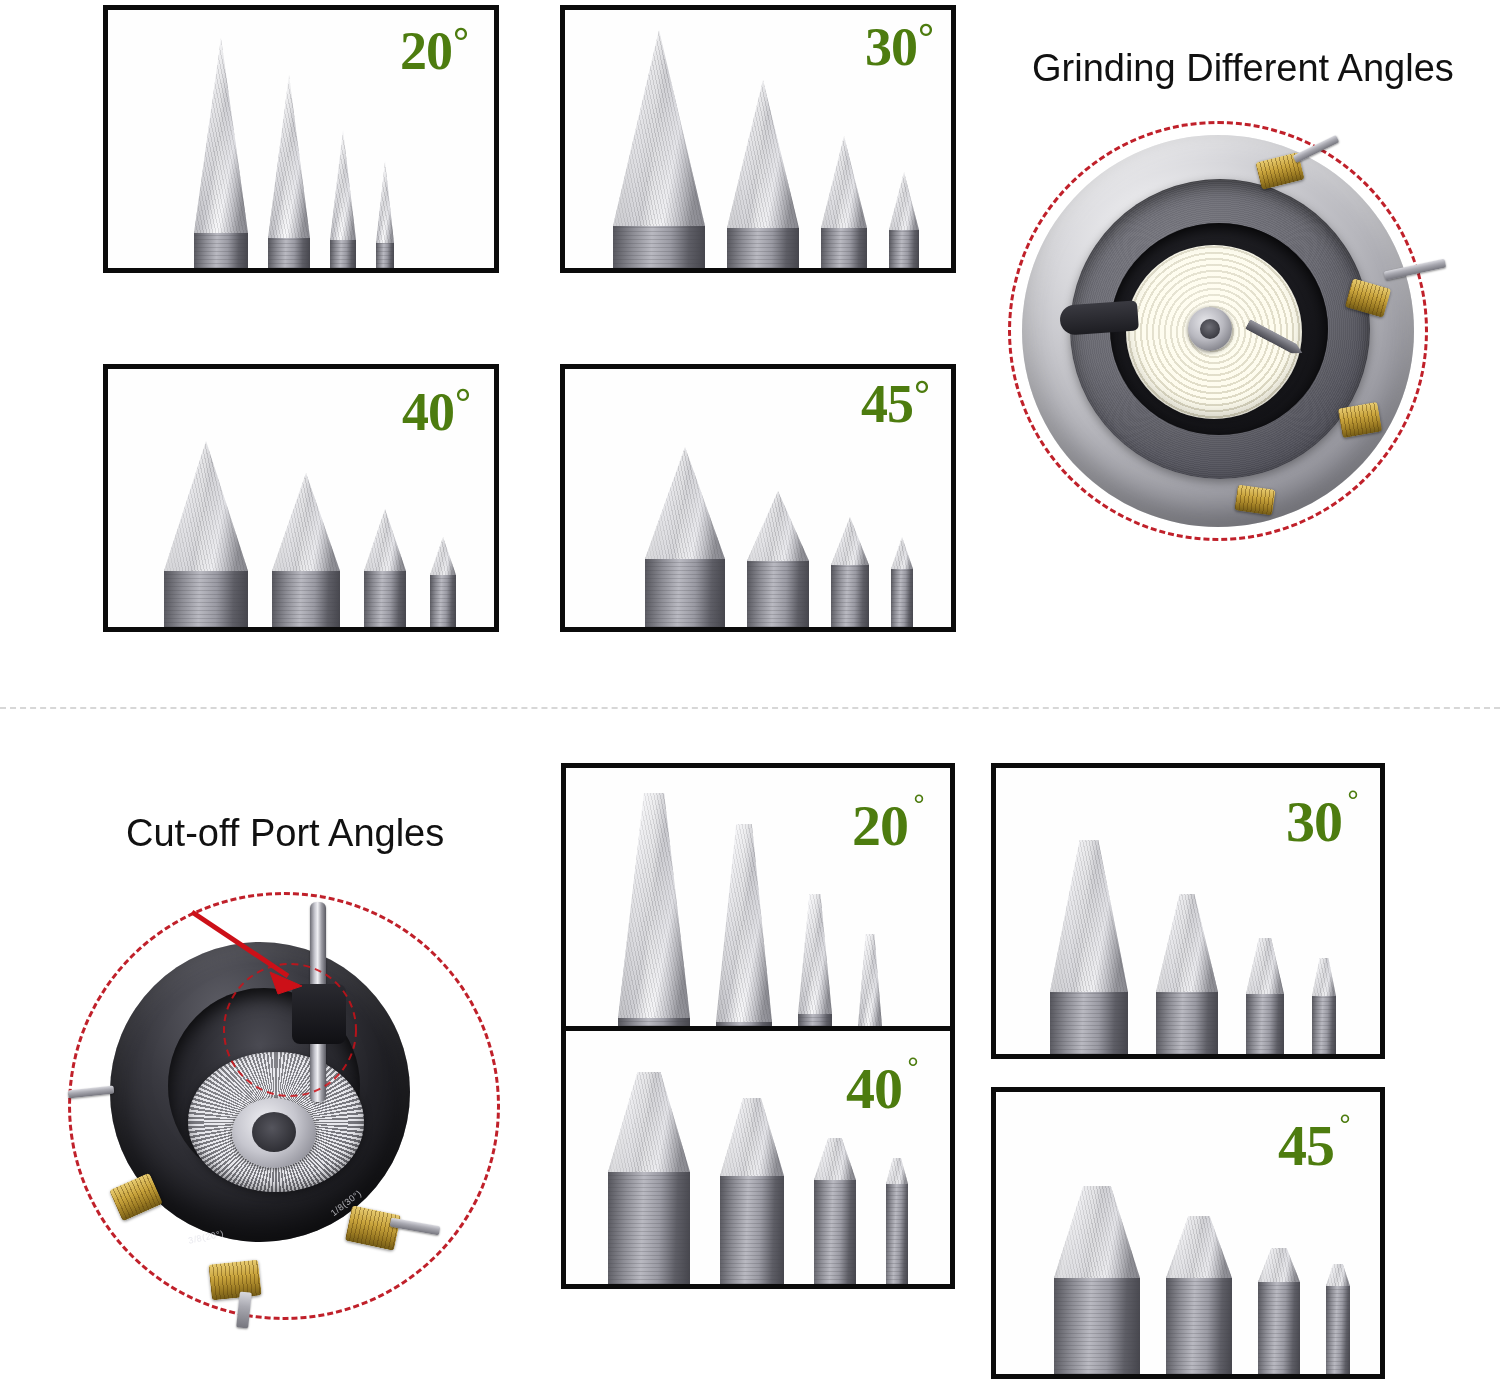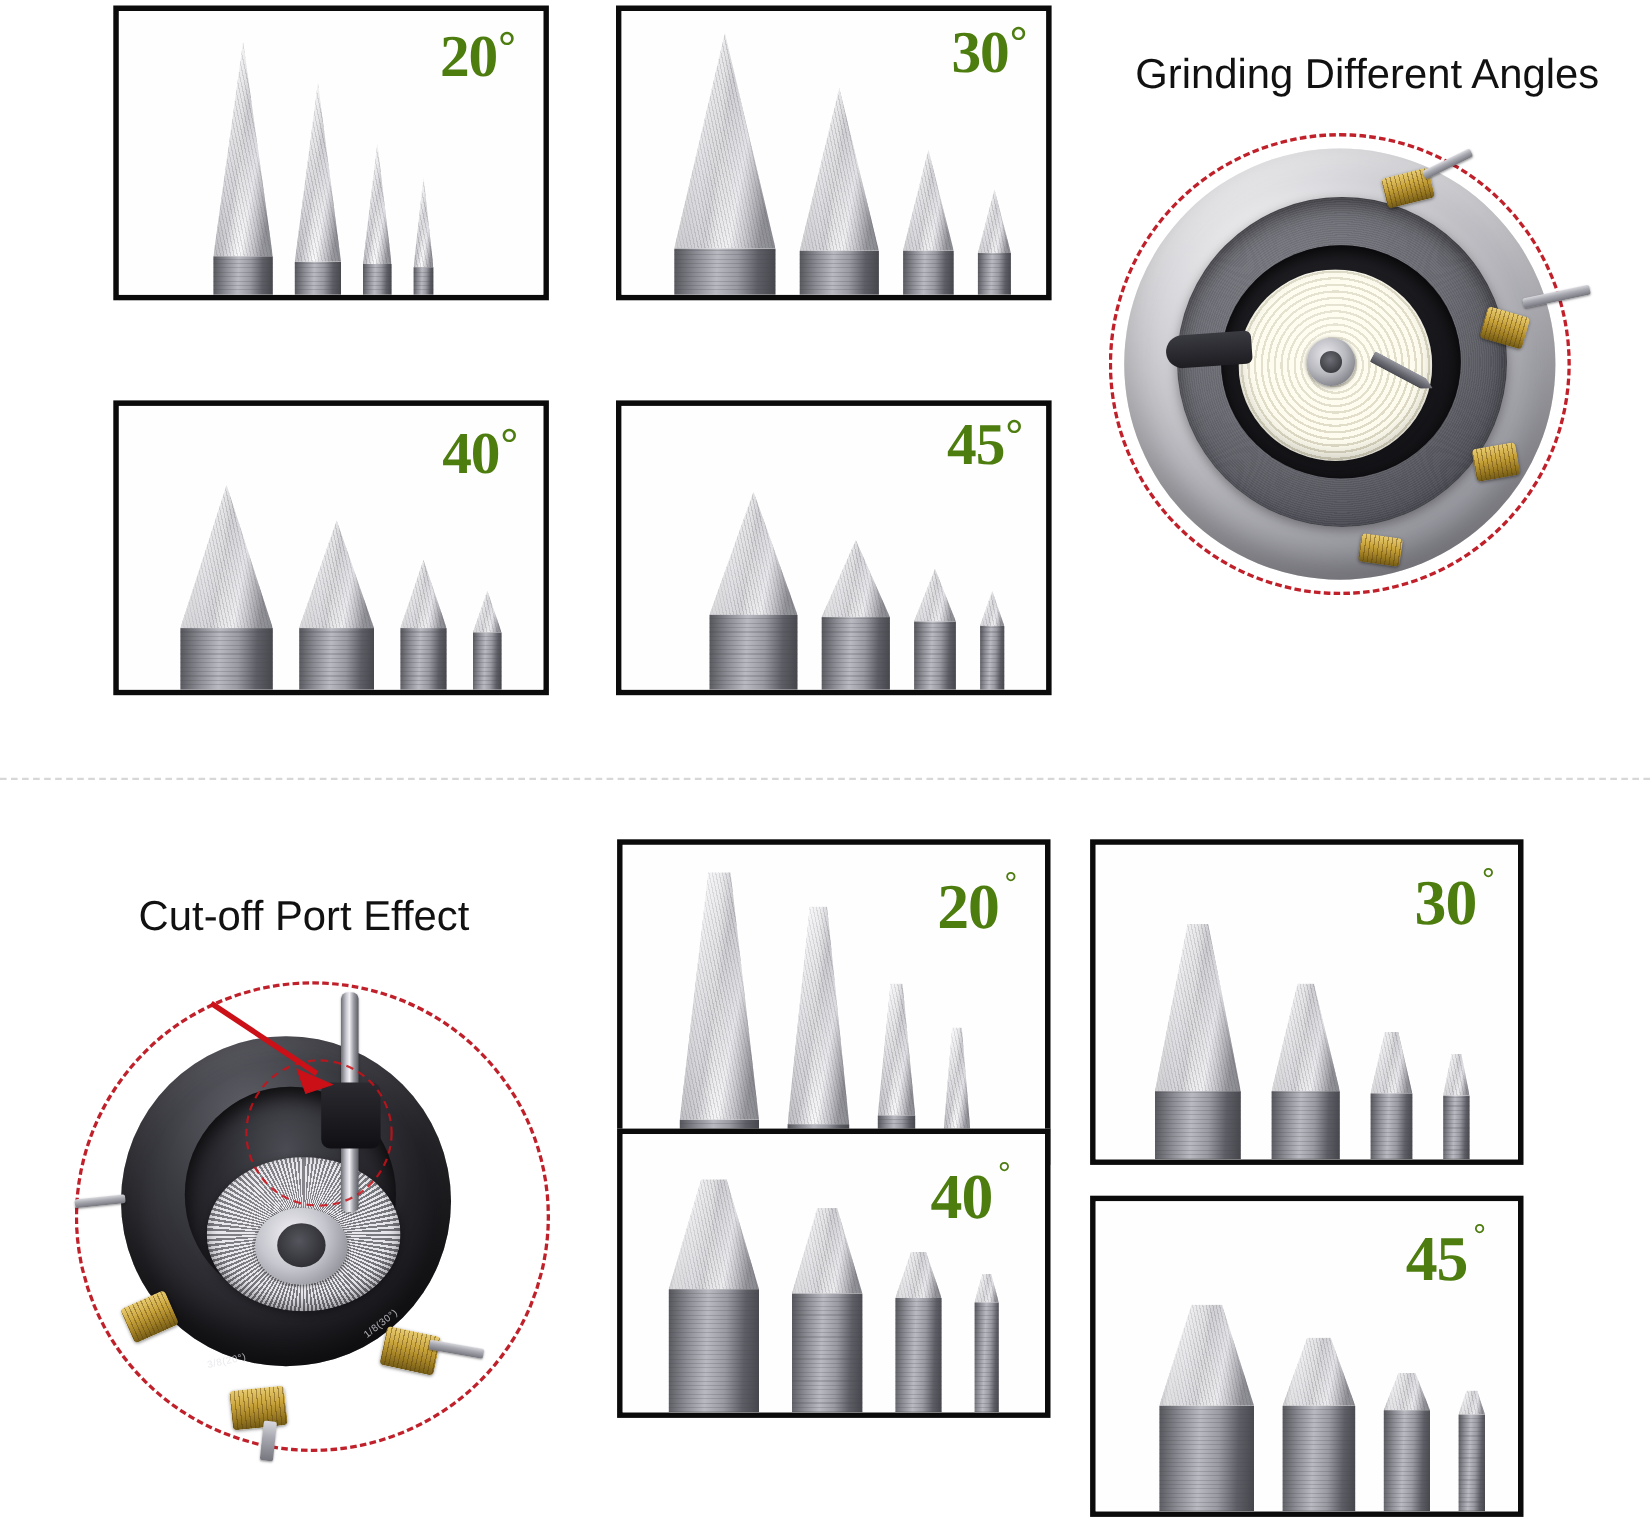--- a/index.html
+++ b/index.html
@@ -402,21 +402,21 @@
   <div class="brass" style="left:348px; top:178px; width:40px; height:30px; transform:rotate(16deg);"></div>
   <div class="brass" style="left:340px; top:300px; width:40px; height:30px; transform:rotate(-10deg);"></div>
   <div class="brass" style="left:236px; top:382px; width:38px; height:26px; transform:rotate(8deg);"></div>
 
   <div class="rod" style="left:384px; top:160px; width:62px; height:9px; transform:rotate(-12deg);"></div>
   <div class="rod" style="left:292px; top:40px; width:48px; height:8px; transform:rotate(-26deg);"></div>
 </div>
 
 <div class="divider" style="top:707px;"></div>
 
-<div class="section-title" style="left:126px; top:812px;">Cut-off Port Effect</div>
+<div class="section-title" style="left:126px; top:812px;">Cut-off Port Angles</div>
 
 <div class="photo" style="left:60px; top:880px; width:450px; height:450px;">
 
   <div class="dashed-ring" style="left:8px; top:12px; width:432px; height:428px;"></div>
 
   <div class="ang-body" style="left:50px; top:62px; width:300px; height:300px;"></div>
 
   <div class="ang-bore" style="left:108px; top:108px; width:192px; height:196px;"></div>
 
   <div class="ang-wheel" style="left:128px; top:172px; width:176px; height:140px;"></div>

